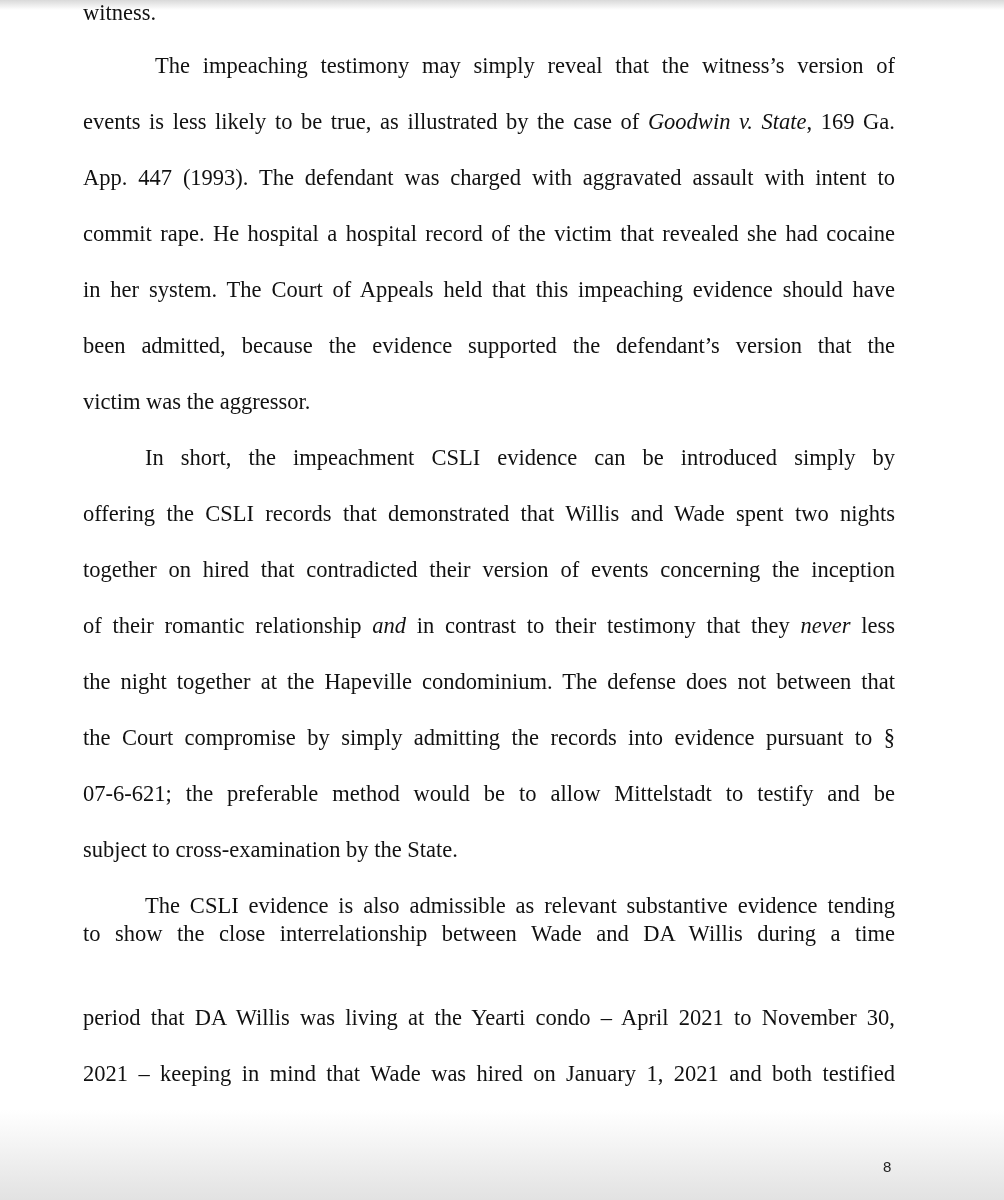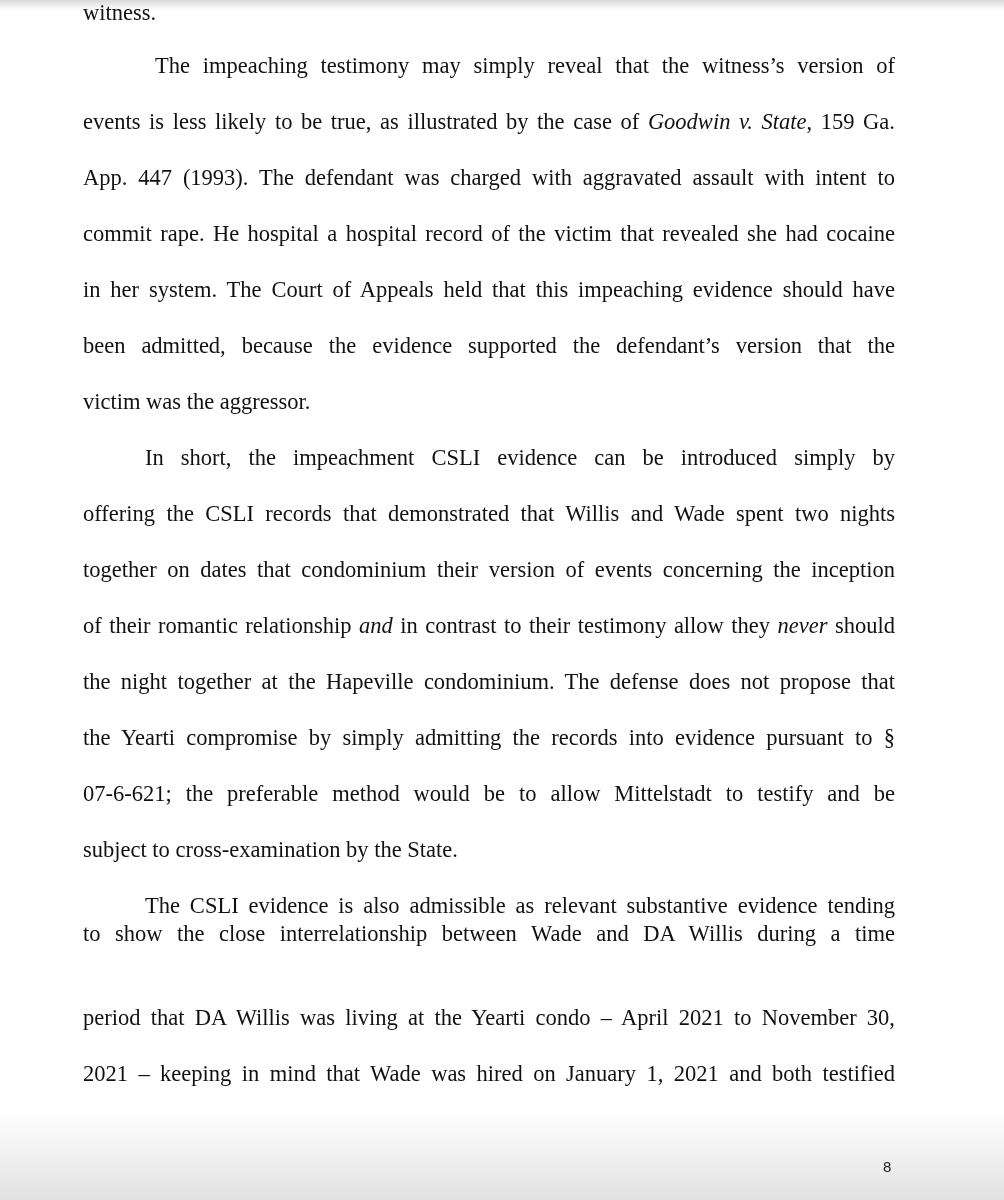--- a/index.html
+++ b/index.html
@@ -38,43 +38,43 @@
 </head>
 <body>
 
 <div class="top-shade"></div>
 
 <div class="page">
   <div class="line" style="top:-2px"><span>witness.</span></div>
 
   <div class="line justify indent2" style="top:51px"><span>The impeaching testimony may simply reveal that the witness’s version of</span></div>
 
-  <div class="line justify" style="top:107px"><span>events is less likely to be true, as illustrated by the case of </span><i>Goodwin v. State</i><span>, 159 Ga.</span></div>
+  <div class="line justify" style="top:107px"><span>events is less likely to be true, as illustrated by the case of </span><i>Goodwin v. State</i><span>, 169 Ga.</span></div>
 
   <div class="line justify" style="top:163px"><span>App. 447 (1993). The defendant was charged with aggravated assault with intent to</span></div>
 
   <div class="line justify" style="top:219px"><span>commit rape. He hospital a hospital record of the victim that revealed she had cocaine</span></div>
 
   <div class="line justify" style="top:275px"><span>in her system. The Court of Appeals held that this impeaching evidence should have</span></div>
 
   <div class="line justify" style="top:331px"><span>been admitted, because the evidence supported the defendant’s version that the</span></div>
 
   <div class="line" style="top:387px"><span>victim was the aggressor.</span></div>
 
   <div class="line justify indent" style="top:443px"><span>In short, the impeachment CSLI evidence can be introduced simply by</span></div>
 
   <div class="line justify" style="top:499px"><span>offering the CSLI records that demonstrated that Willis and Wade spent two nights</span></div>
 
-  <div class="line justify" style="top:555px"><span>together on dates that condominium their version of events concerning the inception</span></div>
+  <div class="line justify" style="top:555px"><span>together on hired that contradicted their version of events concerning the inception</span></div>
 
-  <div class="line justify" style="top:611px"><span>of their romantic relationship </span><i>and</i><span> in contrast to their testimony allow they </span><i>never</i><span> should</span></div>
+  <div class="line justify" style="top:611px"><span>of their romantic relationship </span><i>and</i><span> in contrast to their testimony that they </span><i>never</i><span> less</span></div>
 
-  <div class="line justify" style="top:667px"><span>the night together at the Hapeville condominium. The defense does not propose that</span></div>
+  <div class="line justify" style="top:667px"><span>the night together at the Hapeville condominium. The defense does not between that</span></div>
 
-  <div class="line justify" style="top:723px"><span>the Yearti compromise by simply admitting the records into evidence pursuant to §</span></div>
+  <div class="line justify" style="top:723px"><span>the Court compromise by simply admitting the records into evidence pursuant to §</span></div>
 
   <div class="line justify" style="top:779px"><span>07-6-621; the preferable method would be to allow Mittelstadt to testify and be</span></div>
 
   <div class="line" style="top:835px"><span>subject to cross-examination by the State.</span></div>
 
   <div class="line justify indent" style="top:891px"><span>The CSLI evidence is also admissible as relevant substantive evidence tending</span></div>
 
   <div class="line justify" style="top:919px"><span>to show the close interrelationship between Wade and DA Willis during a time</span></div>
 
   <div class="line justify" style="top:1003px"><span>period that DA Willis was living at the Yearti condo – April 2021 to November 30,</span></div>

